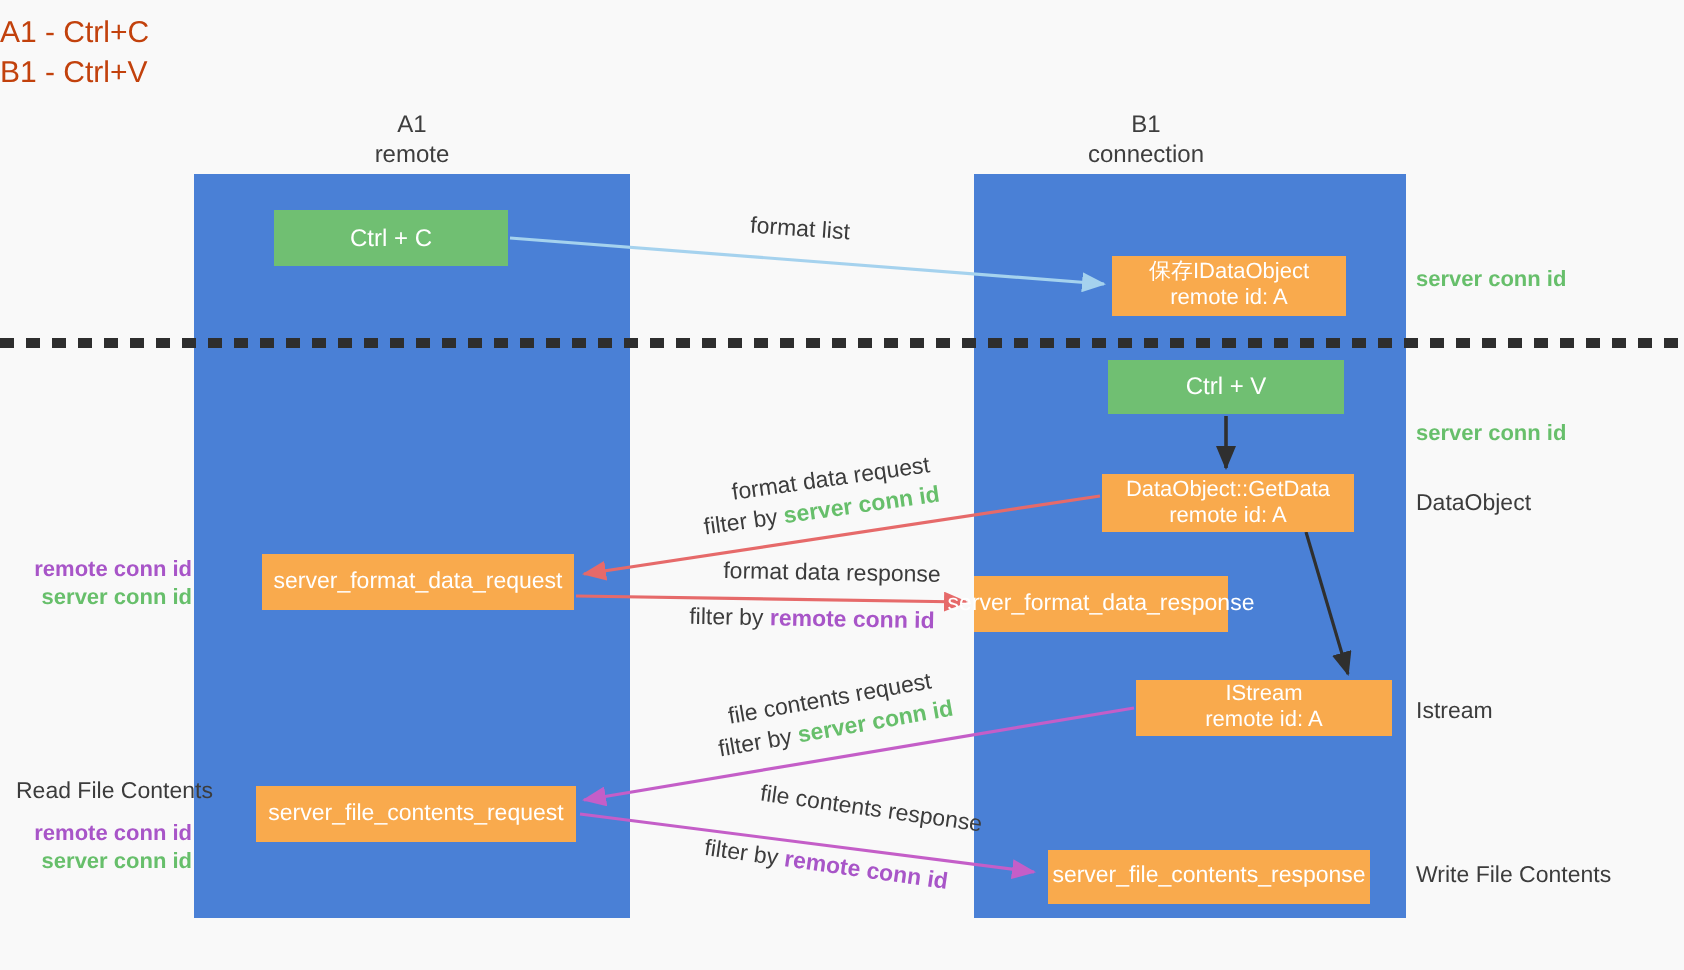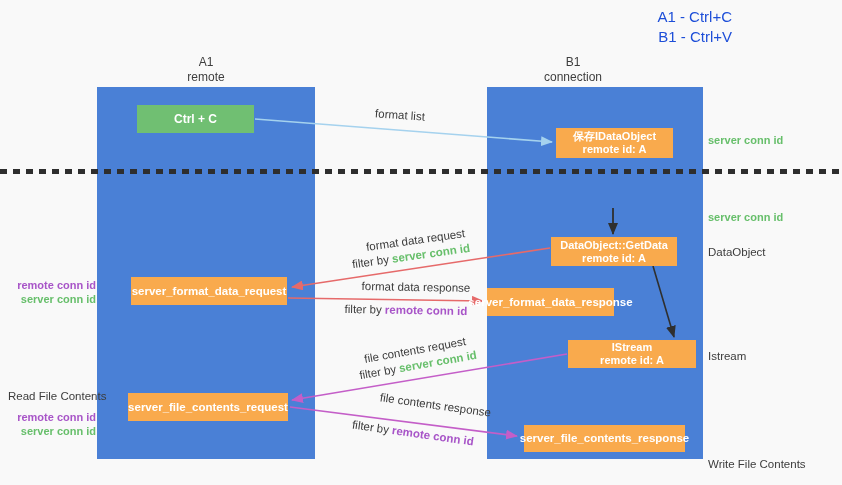--- a/index.html
+++ b/index.html
@@ -3,33 +3,33 @@
 <meta charset="utf-8">
 <style>
   :root{
     --lane-blue:#4a80d6; --box-green:#70bf72; --box-orange:#f9aa4d;
     --text-green:#67bf6b; --text-purple:#a855c8;
     --arrow-red:#e66a6a; --arrow-magenta:#c45ec8; --arrow-blue:#a5d2ee; --arrow-black:#2f2f2f;
   }
   html,body{margin:0;padding:0;}
   .canvas{position:relative;width:842px;height:485px;background:#f9f9f9;
     font-family:"Liberation Sans",sans-serif;overflow:hidden;color:#3c3c3c;}
-  .title{position:absolute;left:0;top:7px;width:732px;text-align:right;
-    font-size:15px;line-height:20px;color:#1d4ed8;z-index:4;}
+  .title{position:absolute;left:0;top:7px;width:732px;text-align:left;
+    font-size:15px;line-height:20px;color:#c2410c;z-index:4;}
   .lane{position:absolute;top:87px;height:372px;background:var(--lane-blue);z-index:1;}
   .lane-left{left:97px;width:218px;}
   .lane-right{left:487px;width:216px;}
   .lane-header{position:absolute;top:55px;text-align:center;font-size:12px;line-height:15px;color:#3e3e3e;z-index:4;}
   .lane-header-left{left:97px;width:218px;}
   .lane-header-right{left:465px;width:216px;}
   .divider{position:absolute;left:0;top:169px;width:842px;height:5px;z-index:2;
     background:repeating-linear-gradient(90deg,#2e2e2e 0 7px,rgba(0,0,0,0) 7px 13px);}
   .arrows{position:absolute;left:0;top:0;width:842px;height:485px;z-index:2;}
   .node{position:absolute;display:flex;flex-direction:column;justify-content:center;align-items:center;
-    color:#fff;text-align:center;z-index:3;font-size:11.5px;line-height:13px;white-space:nowrap;font-weight:bold;}
+    color:#fff;text-align:center;z-index:3;font-size:11.5px;line-height:13px;white-space:nowrap;}
   .green{background:var(--box-green);}
   .orange{background:var(--box-orange);}
   .n-ctrl-c{left:137px;top:105px;width:117px;height:28px;font-size:12px;}
   .n-save-ido{left:556px;top:128px;width:117px;height:30px;font-size:11px;}
   .n-ctrl-v{left:554px;top:180px;width:118px;height:27px;font-size:12px;}
   .n-getdata{left:551px;top:237px;width:126px;height:29px;font-size:11px;}
   .n-sfdreq{left:131px;top:277px;width:156px;height:28px;}
   .n-sfdresp{left:487px;top:288px;width:127px;height:28px;}
   .n-istream{left:568px;top:340px;width:128px;height:28px;font-size:11px;}
   .n-sfcreq{left:128px;top:393px;width:160px;height:28px;}
@@ -50,21 +50,21 @@
   .side-group{line-height:14px;font-weight:bold;}
   .lg-left{left:8px;width:88px;text-align:right;}
   .sl-left-mid{top:278px;}
   .sl-read-title{top:390px;font-size:11.5px;font-weight:normal;color:#3c3c3c;}
   .sl-left-bottom{top:410px;}
   .rl{left:708px;}
   .sl-r-server1{top:134px;}
   .sl-r-server2{top:211px;}
   .sl-dataobject{top:246px;font-size:11.5px;}
   .sl-istream{top:350px;font-size:11.5px;}
-  .sl-write{top:432px;font-size:11.5px;margin-top:26px;}
+  .sl-write{top:432px;font-size:11.5px;}
   .g-bold{color:var(--text-green);font-weight:bold;}
 </style>
 </head>
 <body>
 
 <div class="canvas">
 
   <div class="title">
     <div>A1 - Ctrl+C</div>
     <div>B1 - Ctrl+V</div>
@@ -108,20 +108,23 @@
     <line x1="290" y1="407" x2="517" y2="436" style="stroke:var(--arrow-magenta);stroke-width:1.6" marker-end="url(#m-magenta)"></line>
   </svg>
 
   <div class="node green n-ctrl-c">
     <span>Ctrl + C</span>
   </div>
   <div class="node orange n-save-ido">
     <span>保存IDataObject</span>
     <span>remote id: A</span>
   </div>
+  <div class="node green n-ctrl-v">
+    <span>Ctrl + V</span>
+  </div>
   <div class="node orange n-getdata">
     <span>DataObject::GetData</span>
     <span>remote id: A</span>
   </div>
   <div class="node orange n-sfdreq">
     <span>server_format_data_request</span>
   </div>
   <div class="node orange n-sfdresp">
     <span>server_format_data_response</span>
   </div>

